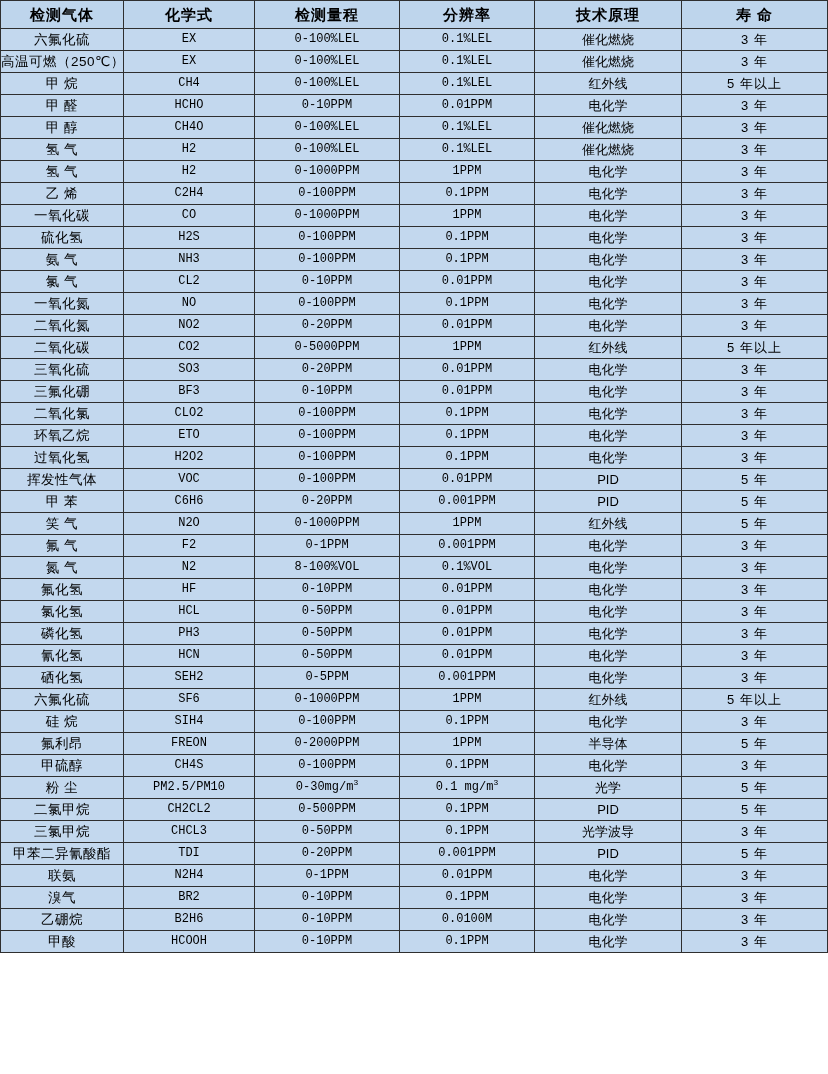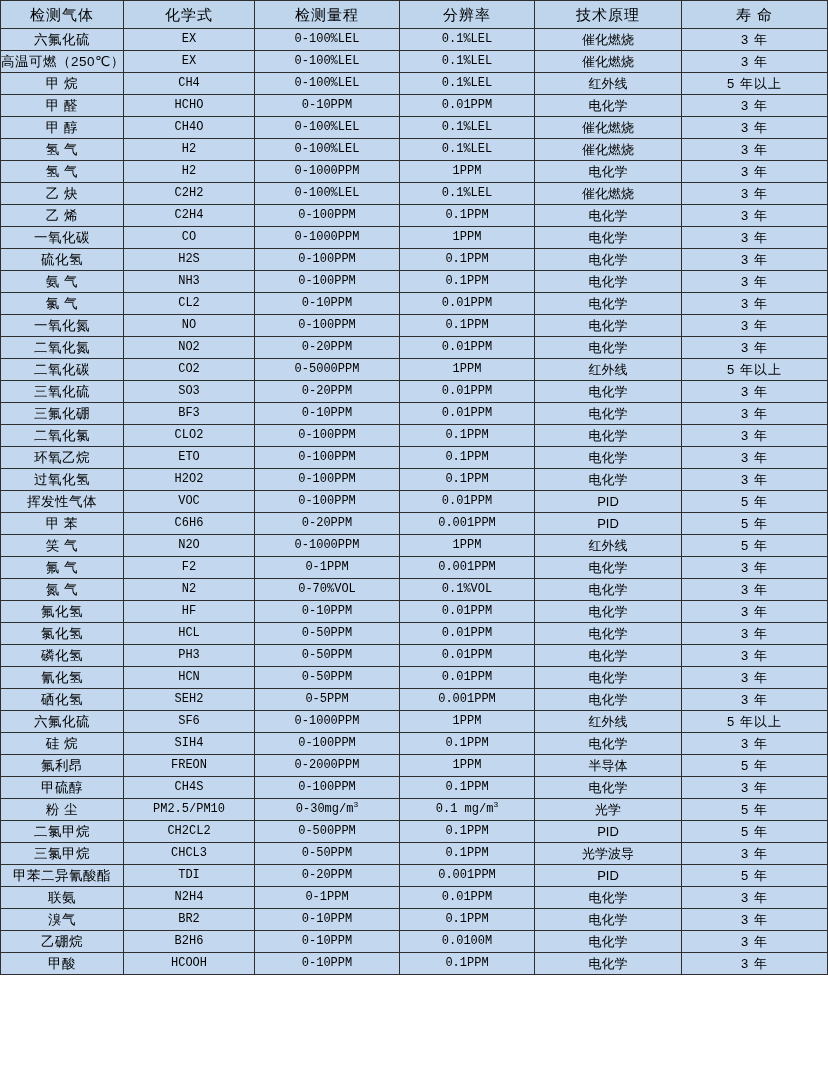--- a/index.html
+++ b/index.html
@@ -27,21 +27,21 @@
     padding: 0;
     height: 21px;
     line-height: 21px;
     overflow: hidden;
     white-space: nowrap;
   }
   #gas-table thead th {
     height: 27px;
     line-height: 27px;
     font-size: 15px;
-    font-weight: normal;
+    font-weight: bold;
     letter-spacing: 1px;
     background: #bed5ec;
   }
   #gas-table tbody td.col-gas {
     font-size: 13.5px;
     letter-spacing: 0.5px;
   }
   #gas-table tbody td.col-formula,
   #gas-table tbody td.col-range,
   #gas-table tbody td.col-res,
@@ -143,28 +143,20 @@
       </tr>
       <tr>
         <td class="col-gas">氢 气</td>
         <td class="col-formula">H2</td>
         <td class="col-range">0-1000PPM</td>
         <td class="col-res">1PPM</td>
         <td class="col-tech">电化学</td>
         <td class="col-life">3 年</td>
       </tr>
       <tr>
-        <td class="col-gas">乙 炔</td>
-        <td class="col-formula">C2H2</td>
-        <td class="col-range">0-100%LEL</td>
-        <td class="col-res">0.1%LEL</td>
-        <td class="col-tech">催化燃烧</td>
-        <td class="col-life">3 年</td>
-      </tr>
-      <tr>
         <td class="col-gas">乙 烯</td>
         <td class="col-formula">C2H4</td>
         <td class="col-range">0-100PPM</td>
         <td class="col-res">0.1PPM</td>
         <td class="col-tech">电化学</td>
         <td class="col-life">3 年</td>
       </tr>
       <tr>
         <td class="col-gas">一氧化碳</td>
         <td class="col-formula">CO</td>
@@ -289,21 +281,21 @@
         <td class="col-gas">氟 气</td>
         <td class="col-formula">F2</td>
         <td class="col-range">0-1PPM</td>
         <td class="col-res">0.001PPM</td>
         <td class="col-tech">电化学</td>
         <td class="col-life">3 年</td>
       </tr>
       <tr>
         <td class="col-gas">氮 气</td>
         <td class="col-formula">N2</td>
-        <td class="col-range">0-70%VOL</td>
+        <td class="col-range">8-100%VOL</td>
         <td class="col-res">0.1%VOL</td>
         <td class="col-tech">电化学</td>
         <td class="col-life">3 年</td>
       </tr>
       <tr>
         <td class="col-gas">氟化氢</td>
         <td class="col-formula">HF</td>
         <td class="col-range">0-10PPM</td>
         <td class="col-res">0.01PPM</td>
         <td class="col-tech">电化学</td>

